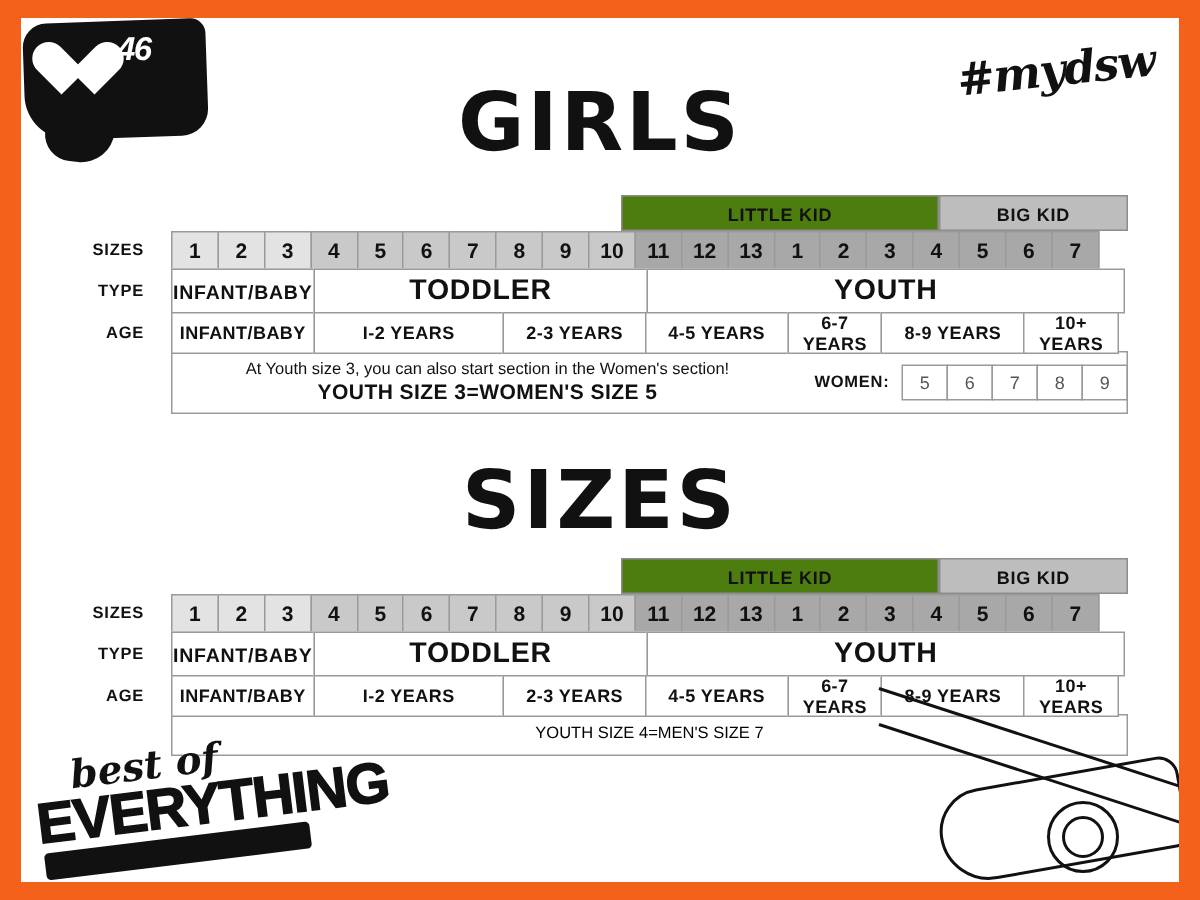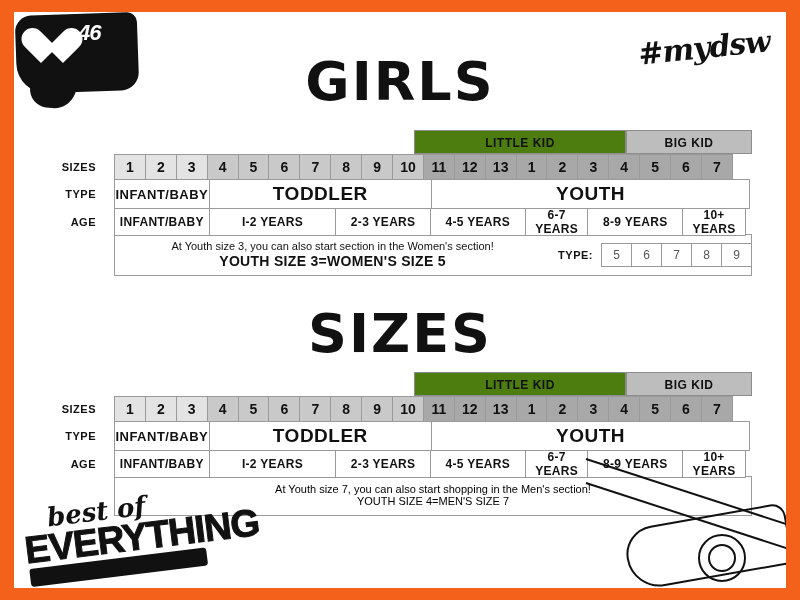--- a/index.html
+++ b/index.html
@@ -371,21 +371,21 @@
           <div class="cell bg-white" style="width: 63.8px; flex: 0 0 63.8px;">10+ YEARS</div>
         </div>
     </div>
 
     <div class="note">
       <div class="note-text">
         <div class="l1">At Youth size 3, you can also start section in the Women's section!</div>
         <div class="l2">YOUTH SIZE 3=WOMEN'S SIZE 5</div>
       </div>
       <div class="note-women">
-        <div class="wlabel">TYPE:</div>
+        <div class="wlabel">WOMEN:</div>
         <div class="wcells" style="display:flex">
             <div class="wcell">5</div>
             <div class="wcell">6</div>
             <div class="wcell">7</div>
             <div class="wcell">8</div>
             <div class="wcell">9</div>
           </div>
       </div>
     </div>
   </div>
@@ -441,21 +441,20 @@
           <div class="cell bg-white" style="width: 95.7px; flex: 0 0 95.7px;">2-3 YEARS</div>
           <div class="cell bg-white" style="width: 95.7px; flex: 0 0 95.7px;">4-5 YEARS</div>
           <div class="cell bg-white" style="width: 63.8px; flex: 0 0 63.8px;">6-7 YEARS</div>
           <div class="cell bg-white" style="width: 95.7px; flex: 0 0 95.7px;">8-9 YEARS</div>
           <div class="cell bg-white" style="width: 63.8px; flex: 0 0 63.8px;">10+ YEARS</div>
         </div>
     </div>
 
     <div class="note">
       <div class="note-center">
-        <div class="l1">At Youth size 7, you can also start shopping in the Men's section!</div>
         <div class="l2">YOUTH SIZE 4=MEN'S SIZE 7</div>
       </div>
     </div>
   </div>
 
   <div class="boe">
     <div class="best">best of</div>
     <div class="every">EVERYTHING</div>
     <div class="bar"></div>
   </div>

